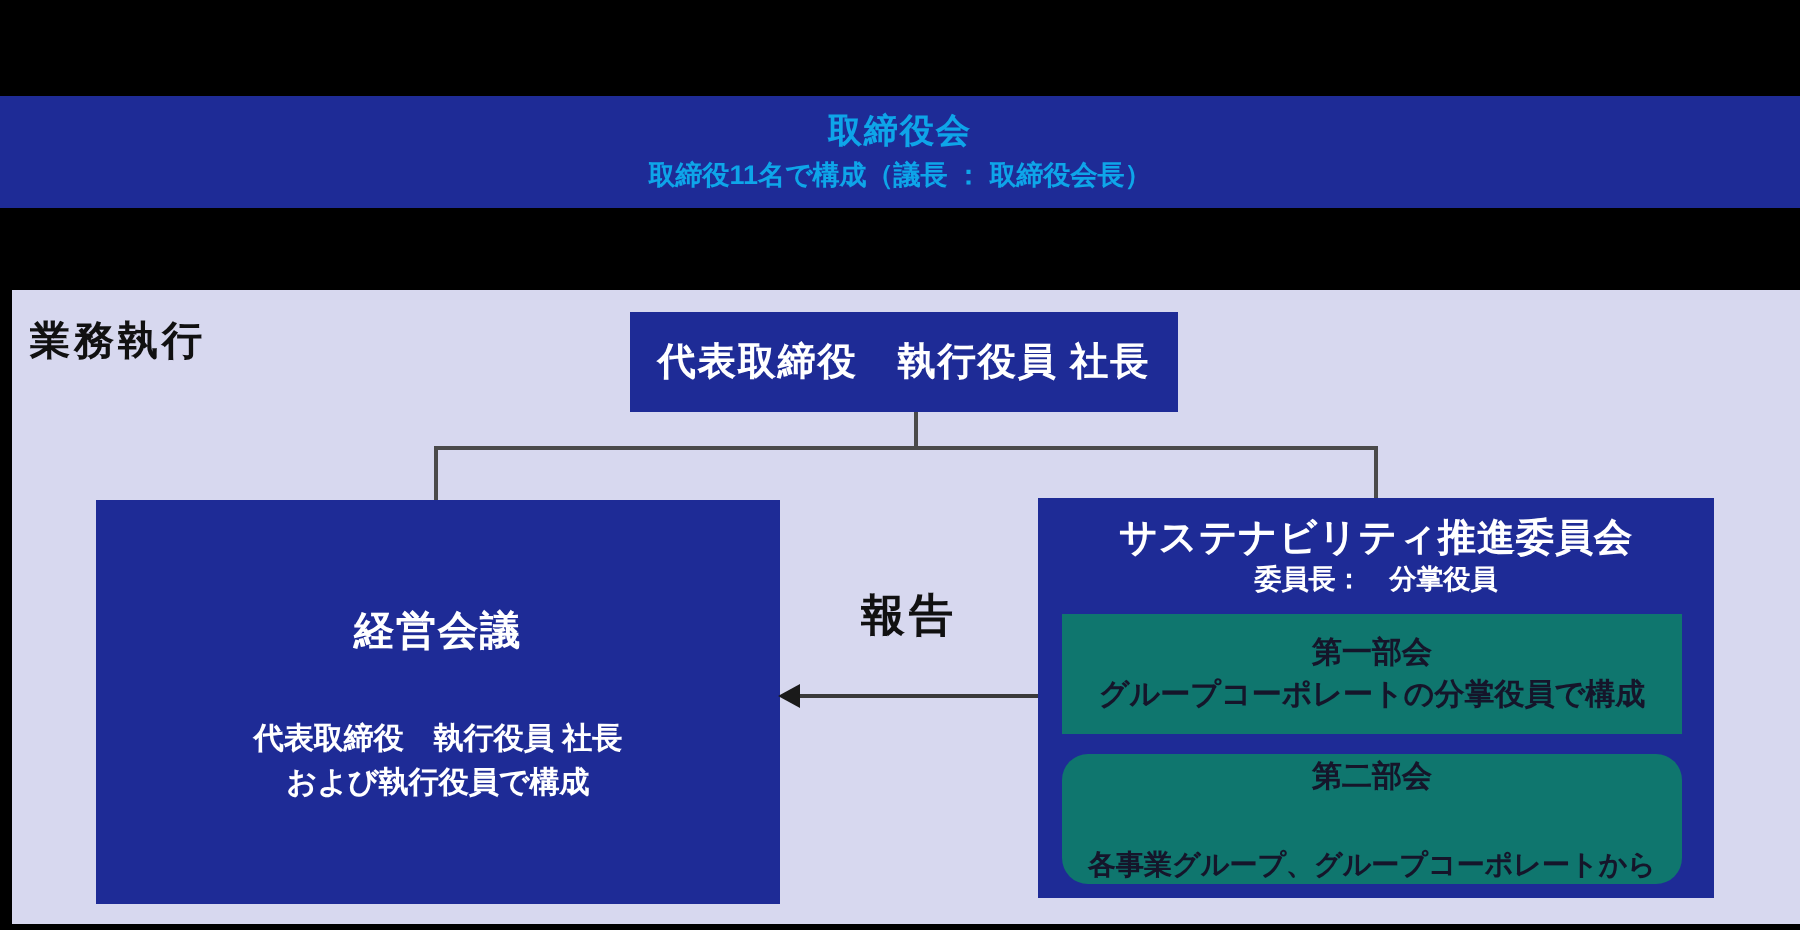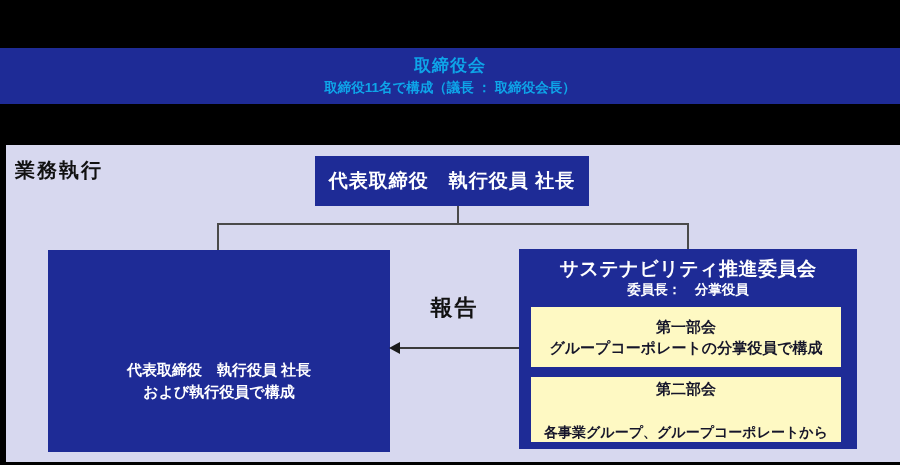--- a/index.html
+++ b/index.html
@@ -43,25 +43,25 @@
   .node-sus{left:513px;top:104px;width:338px;height:200px;}
   .node-sus .node-title{
     position:absolute;left:0;top:7px;width:100%;text-align:center;
     font-size:19px;font-weight:bold;letter-spacing:0.5px;
   }
   .node-sus .node-subtitle{
     position:absolute;left:0;top:32px;width:100%;text-align:center;
     font-size:13.5px;font-weight:bold;
   }
   .subbox{
-    position:absolute;left:12px;width:310px;background:#fef9c3;color:#15152a;
+    position:absolute;left:12px;width:310px;background:#0f766e;color:#15152a;
     display:flex;flex-direction:column;align-items:center;justify-content:center;
   }
   .subbox-1{top:58px;height:60px;}
-  .subbox-2{top:128px;height:65px;}
+  .subbox-2{top:128px;height:65px;border-radius:13px;}
   .subbox .sub-name{font-size:15px;font-weight:bold;line-height:20px;}
   .subbox-1 .sub-desc{font-size:15px;line-height:21px;font-weight:bold;}
   .subbox-2 .sub-desc{font-size:14px;line-height:18px;font-weight:bold;text-align:center;margin-top:24px;}
   
   .line{position:absolute;background:#4a4a4a;}
   .l-stub   {left:451px;top:61px; width:2px;  height:17px;}
   .l-horiz  {left:211px;top:78px; width:472px;height:2px;}
   .l-drop-l {left:211px;top:78px; width:2px;  height:27px;}
   .l-drop-r {left:681px;top:78px; width:2px;  height:26px;}
   
@@ -93,20 +93,21 @@
     <div class="node node-president">
       <span>代表取締役　執行役員 社長</span>
     </div>
 
     <div class="line l-stub"></div>
     <div class="line l-horiz"></div>
     <div class="line l-drop-l"></div>
     <div class="line l-drop-r"></div>
 
     <div class="node node-mgmt">
+      <div class="node-title">経営会議</div>
       <div class="node-body">
         <div>代表取締役　執行役員 社長</div>
         <div>および執行役員で構成</div>
       </div>
     </div>
 
     <div class="report-label">報告</div>
     <div class="line arrow-line"></div>
     <div class="arrow-head"></div>
 

